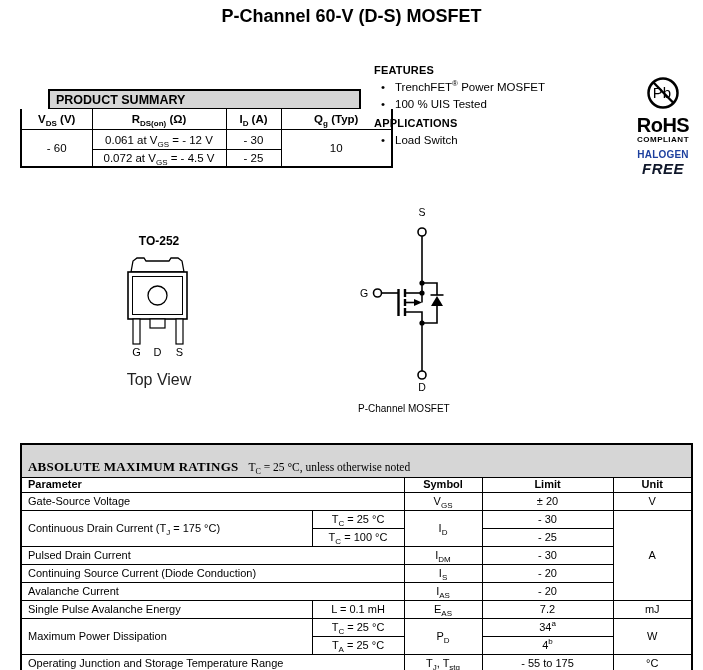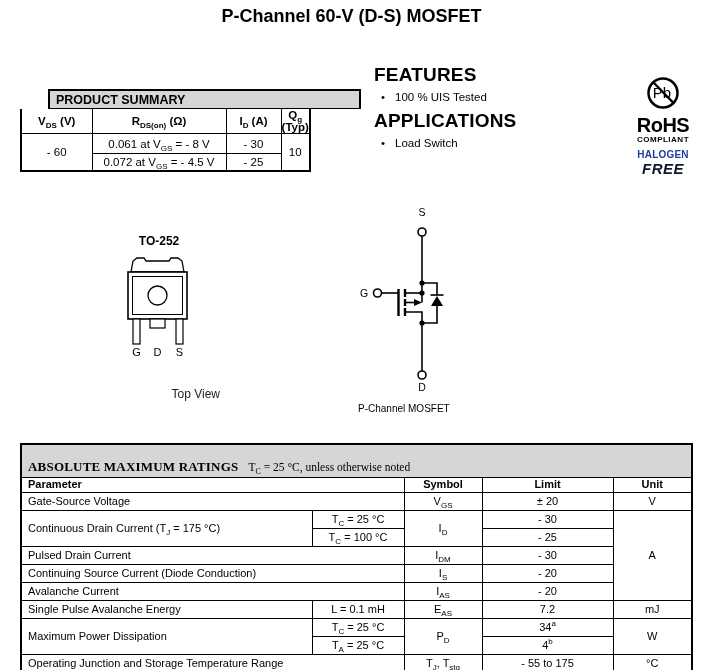--- a/index.html
+++ b/index.html
@@ -19,48 +19,48 @@
   
   .ps { position:absolute; left:20px; top:89px; width:313px; }
   .gray-bar {
     box-sizing:border-box; width:100%;
     background:#d6d6d6;
     border:2px solid #000; border-bottom:1px solid #000;
     padding:2px 0 2px 6px;
   }
   .ps .gray-bar { font-size:12.5px; font-weight:bold; height:20px; line-height:15px;margin-left:28px; }
   .ps table {
-    width:291px; border-collapse:collapse; table-layout:fixed;
+    width:373px; border-collapse:collapse; table-layout:fixed;
     border:2px solid #000; border-top:none;
     font-size:11.5px; text-align:center;
   }
   .ps th, .ps td { border:1px solid #000; padding:0; vertical-align:middle; }
   .ps tr:first-child > * { border-top:0; }
   .ps th { font-size:11.5px; font-weight:bold; height:20px; }
   .ps tr.r1 td { height:19px; }
   .ps tr.r2 td { height:16px; }
 
   
   .features { position:absolute; left:374px; top:64px; width:245px; }
-  .fh { margin:0 0 5px 0; font-size:19px; font-weight:bold; letter-spacing:.2px; }
+  .fh { margin:0 0 5px 0; font-size:11px; font-weight:bold; letter-spacing:.2px; }
   .fl { list-style:none; margin:0 0 7px 0; padding:0; font-size:11.5px; }
   .fl li { position:relative; padding-left:21px; margin:5px 0; }
   .fl li::before { content:"•"; position:absolute; left:7px; }
 
   
   .rohs { position:absolute; left:629px; top:75px; width:68px; text-align:center; }
   .rohs-word { font-size:20px; font-weight:bold; line-height:19px; margin-top:1px; letter-spacing:-.5px; }
   .rohs-compliant { font-size:8px; font-weight:bold; letter-spacing:.5px; }
   .rohs-halogen { font-size:10px; font-weight:bold; color:#1c3f9e; margin-top:5px; letter-spacing:.2px; }
   .rohs-free { font-size:15px; font-weight:bold; font-style:italic; color:#0f172a; letter-spacing:.5px; }
 
   
   .pkg { position:absolute; left:98px; top:234px; width:122px; text-align:center; }
   .pkg-title { font-size:12px; font-weight:bold; margin-bottom:3px; }
-  .pkg-caption { font-size:12px; margin-top:24px; color:#222;text-align:right; }
+  .pkg-caption { font-size:16px; margin-top:8px; color:#222; }
 
   
   .sym { position:absolute; left:355px; top:205px; width:130px; }
   .sym-caption { font-size:10px; margin:4px 0 0 3px; }
 
   
   .amr { position:absolute; left:20px; top:443px; width:673px; }
   .amr .gray-bar { display:flex; align-items:center; height:35px; padding:12px 0 0 6px;font-family:Liberation Serif, serif; }
   .amr-title { font-size:13px; font-weight:bold; letter-spacing:.2px; }
   .amr-sub { font-size:11.5px; font-weight:normal; margin-left:10px; }
@@ -96,35 +96,36 @@
         </colgroup>
       <tbody>
           <tr>
         <th><span>V</span><sub>DS</sub><span> (V)</span></th>
         <th><span>R</span><sub>DS(on)</sub><span> (Ω)</span></th>
         <th><span>I</span><sub>D</sub><span> (A)</span></th>
         <th><span>Q</span><sub>g</sub><span> (Typ)</span></th>
       </tr>
       <tr class="r1">
         <td rowspan="2">- 60</td>
-        <td><span>0.061 at V</span><sub>GS</sub><span> = - 8 V</span></td>
+        <td><span>0.061 at V</span><sub>GS</sub><span> = - 12 V</span></td>
         <td>- 30</td>
         <td rowspan="2">10</td>
       </tr>
       <tr class="r2">
         <td><span>0.072 at V</span><sub>GS</sub><span> = - 4.5 V</span></td>
         <td>- 25</td>
       </tr>
     </tbody>
       </table>
   </div>
 
   <div class="features">
     <h2 class="fh">FEATURES</h2>
     <ul class="fl">
+      <li><span>TrenchFET</span><sup>®</sup><span> Power MOSFET</span></li>
       <li><span>100 % UIS Tested</span></li>
     </ul>
     <h2 class="fh">APPLICATIONS</h2>
     <ul class="fl">
       <li><span>Load Switch</span></li>
     </ul>
   </div>
 
   <div class="rohs">
     <svg width="36" height="36" viewBox="0 0 36 36">

